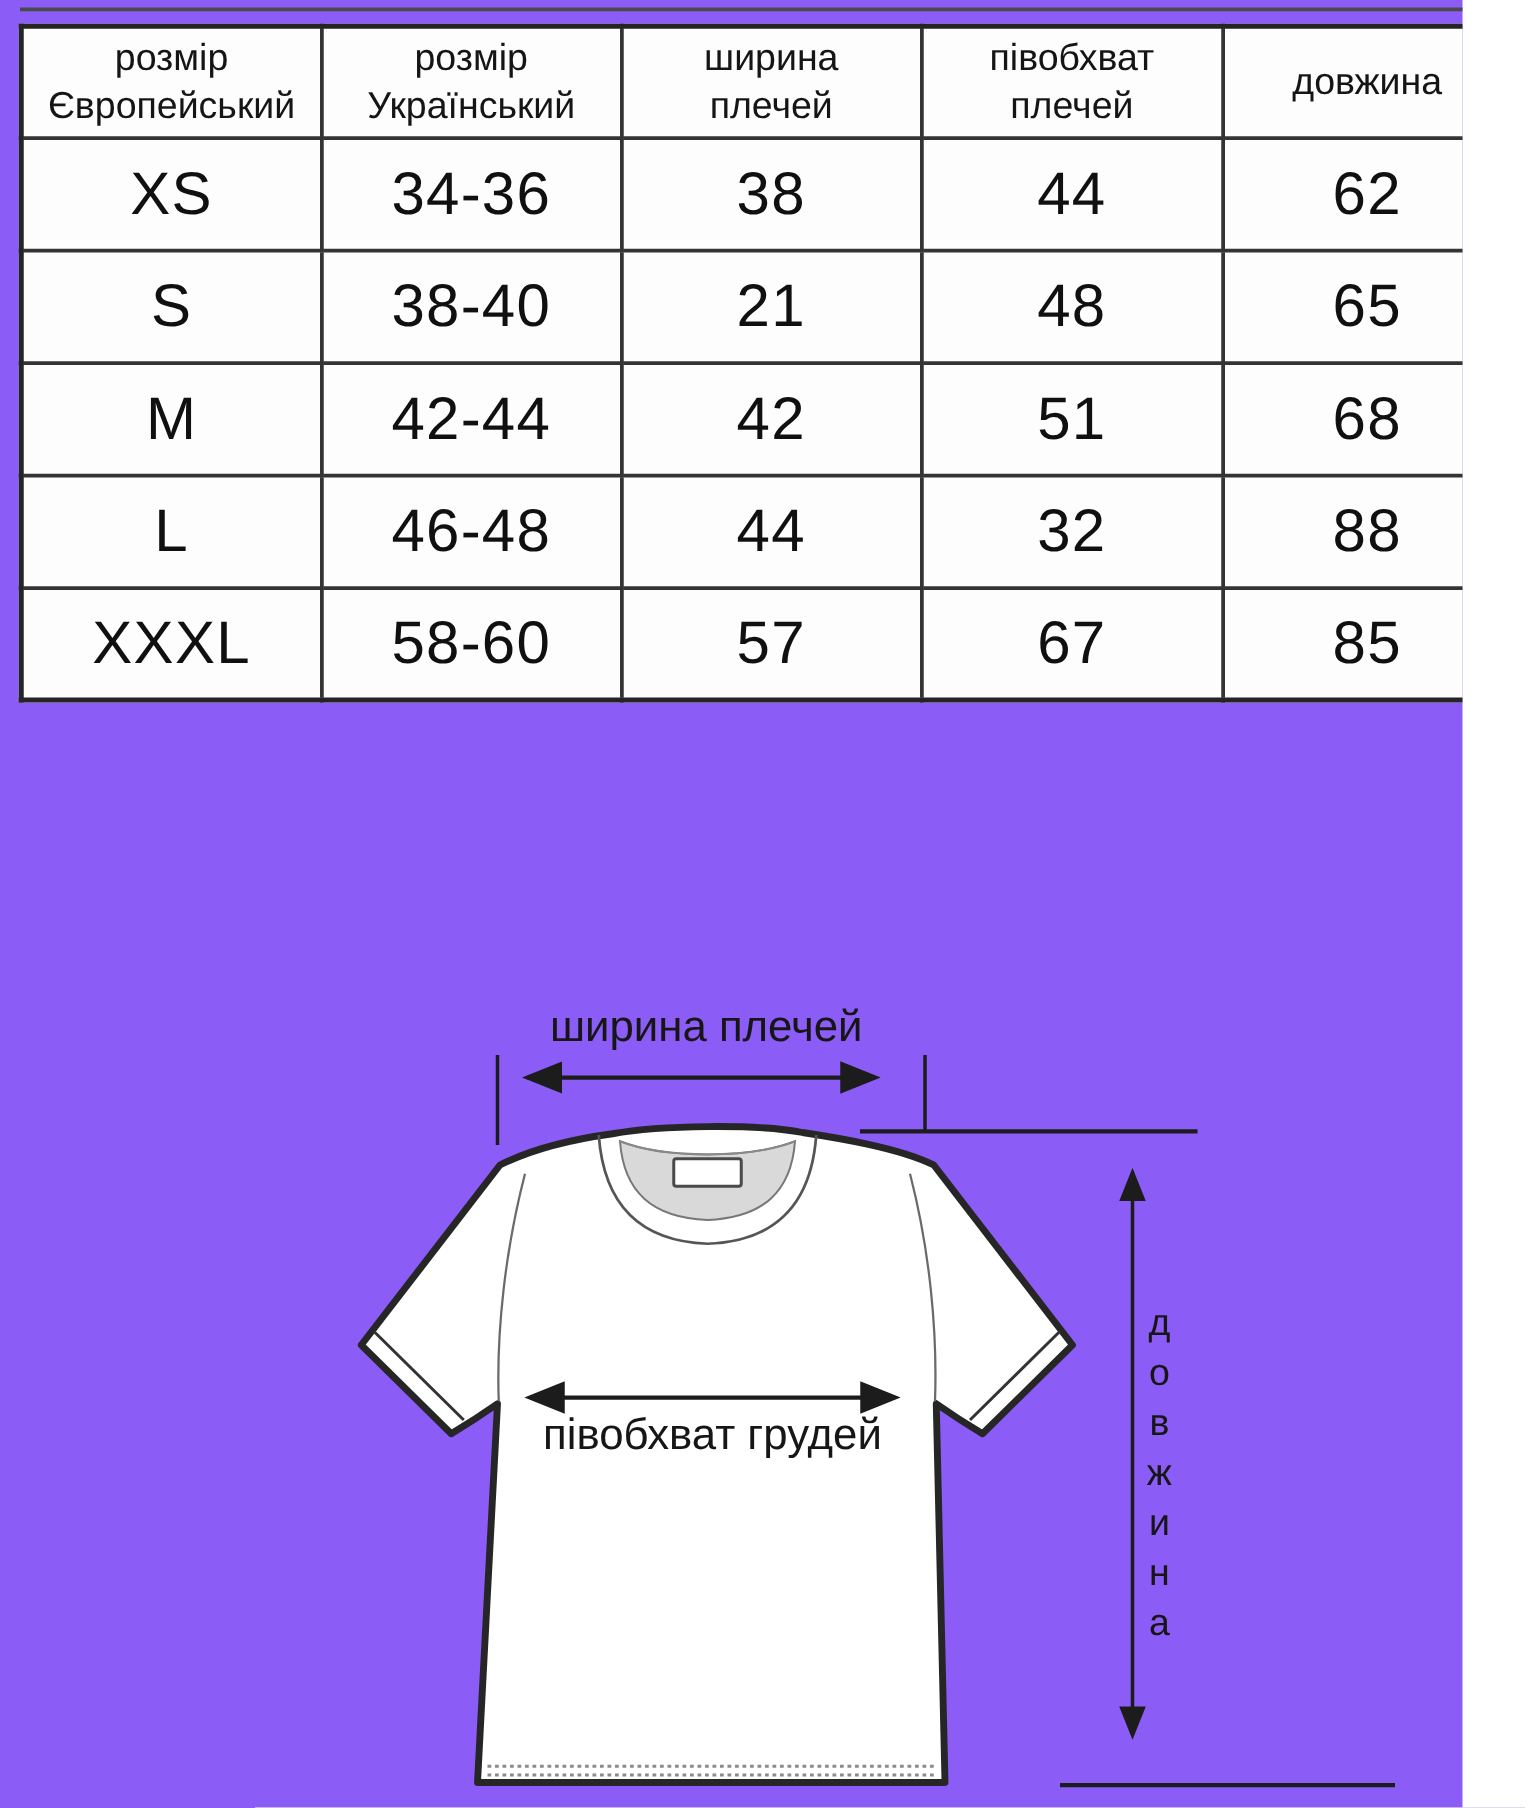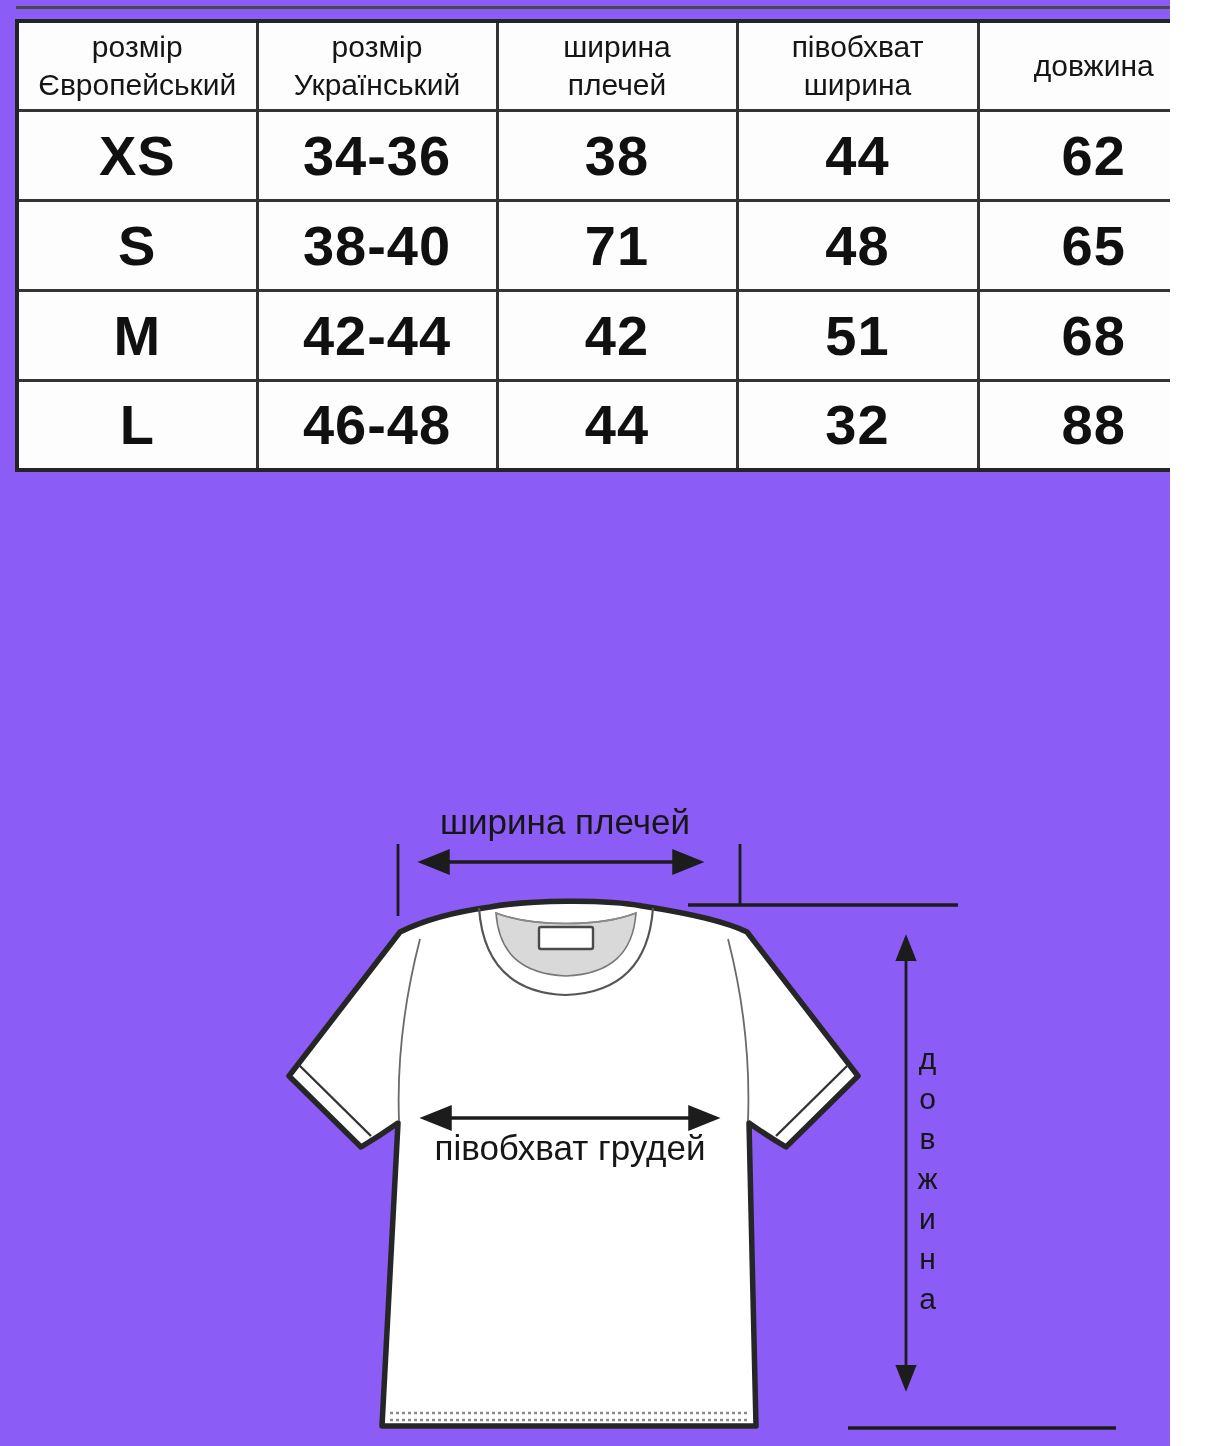--- a/index.html
+++ b/index.html
@@ -20,21 +20,21 @@
     border:3px solid #343434;
     text-align:center;vertical-align:middle;
     padding:0;overflow:hidden;
   }
   table.size-table thead tr{height:89px;}
   table.size-table tbody tr{height:90px;}
   th.hdr{
     font-size:30px;font-weight:400;line-height:1.25;color:#151515;
     white-space:pre-line;
   }
-  td.val{font-size:56px;font-weight:700;color:#101010;letter-spacing:1px;}
+  td.val{font-size:48px;font-weight:400;color:#101010;letter-spacing:1px;}
 
   
   .diagram{position:absolute;left:0;top:786px;width:1225px;height:660px;}
   .diagram svg{position:absolute;left:0;top:0;}
   .lbl{position:absolute;color:#161616;}
   .lbl.shoulder{left:400px;top:16px;width:330px;text-align:center;font-size:35px;}
   .lbl.chest{left:402px;top:342px;width:336px;text-align:center;font-size:35px;}
   .lbl.length{
     left:912px;top:256px;height:270px;font-size:30px;
     writing-mode:vertical-rl;text-orientation:upright;letter-spacing:7px;line-height:1;
@@ -57,52 +57,59 @@
     </colgroup>
     <thead>
       <tr>
         <th class="hdr">розмір
 Європейський</th>
         <th class="hdr">розмір
 Український</th>
         <th class="hdr">ширина
 плечей</th>
         <th class="hdr">півобхват
-ширина</th>
+плечей</th>
         <th class="hdr">довжина</th>
       </tr>
     </thead>
     <tbody>
       <tr>
         <td class="val">XS</td>
         <td class="val">34-36</td>
         <td class="val">38</td>
         <td class="val">44</td>
         <td class="val">62</td>
       </tr>
       <tr>
         <td class="val">S</td>
         <td class="val">38-40</td>
-        <td class="val">71</td>
+        <td class="val">21</td>
         <td class="val">48</td>
         <td class="val">65</td>
       </tr>
       <tr>
         <td class="val">M</td>
         <td class="val">42-44</td>
         <td class="val">42</td>
         <td class="val">51</td>
         <td class="val">68</td>
       </tr>
       <tr>
         <td class="val">L</td>
         <td class="val">46-48</td>
         <td class="val">44</td>
         <td class="val">32</td>
         <td class="val">88</td>
+      </tr>
+      <tr>
+        <td class="val">XXXL</td>
+        <td class="val">58-60</td>
+        <td class="val">57</td>
+        <td class="val">67</td>
+        <td class="val">85</td>
       </tr>
     </tbody>
   </table>
 
   <div class="diagram">
     <svg width="1225" height="660" viewBox="0 0 1225 660">
       <defs>
         <marker id="ah" viewBox="0 0 10 8" refX="8.6" refY="4" markerWidth="9.5" markerHeight="7.6" orient="auto-start-reverse" markerUnits="strokeWidth">
           <path d="M0,0 L10,4 L0,8 Z" fill="#1c1c1c"></path>
         </marker>

